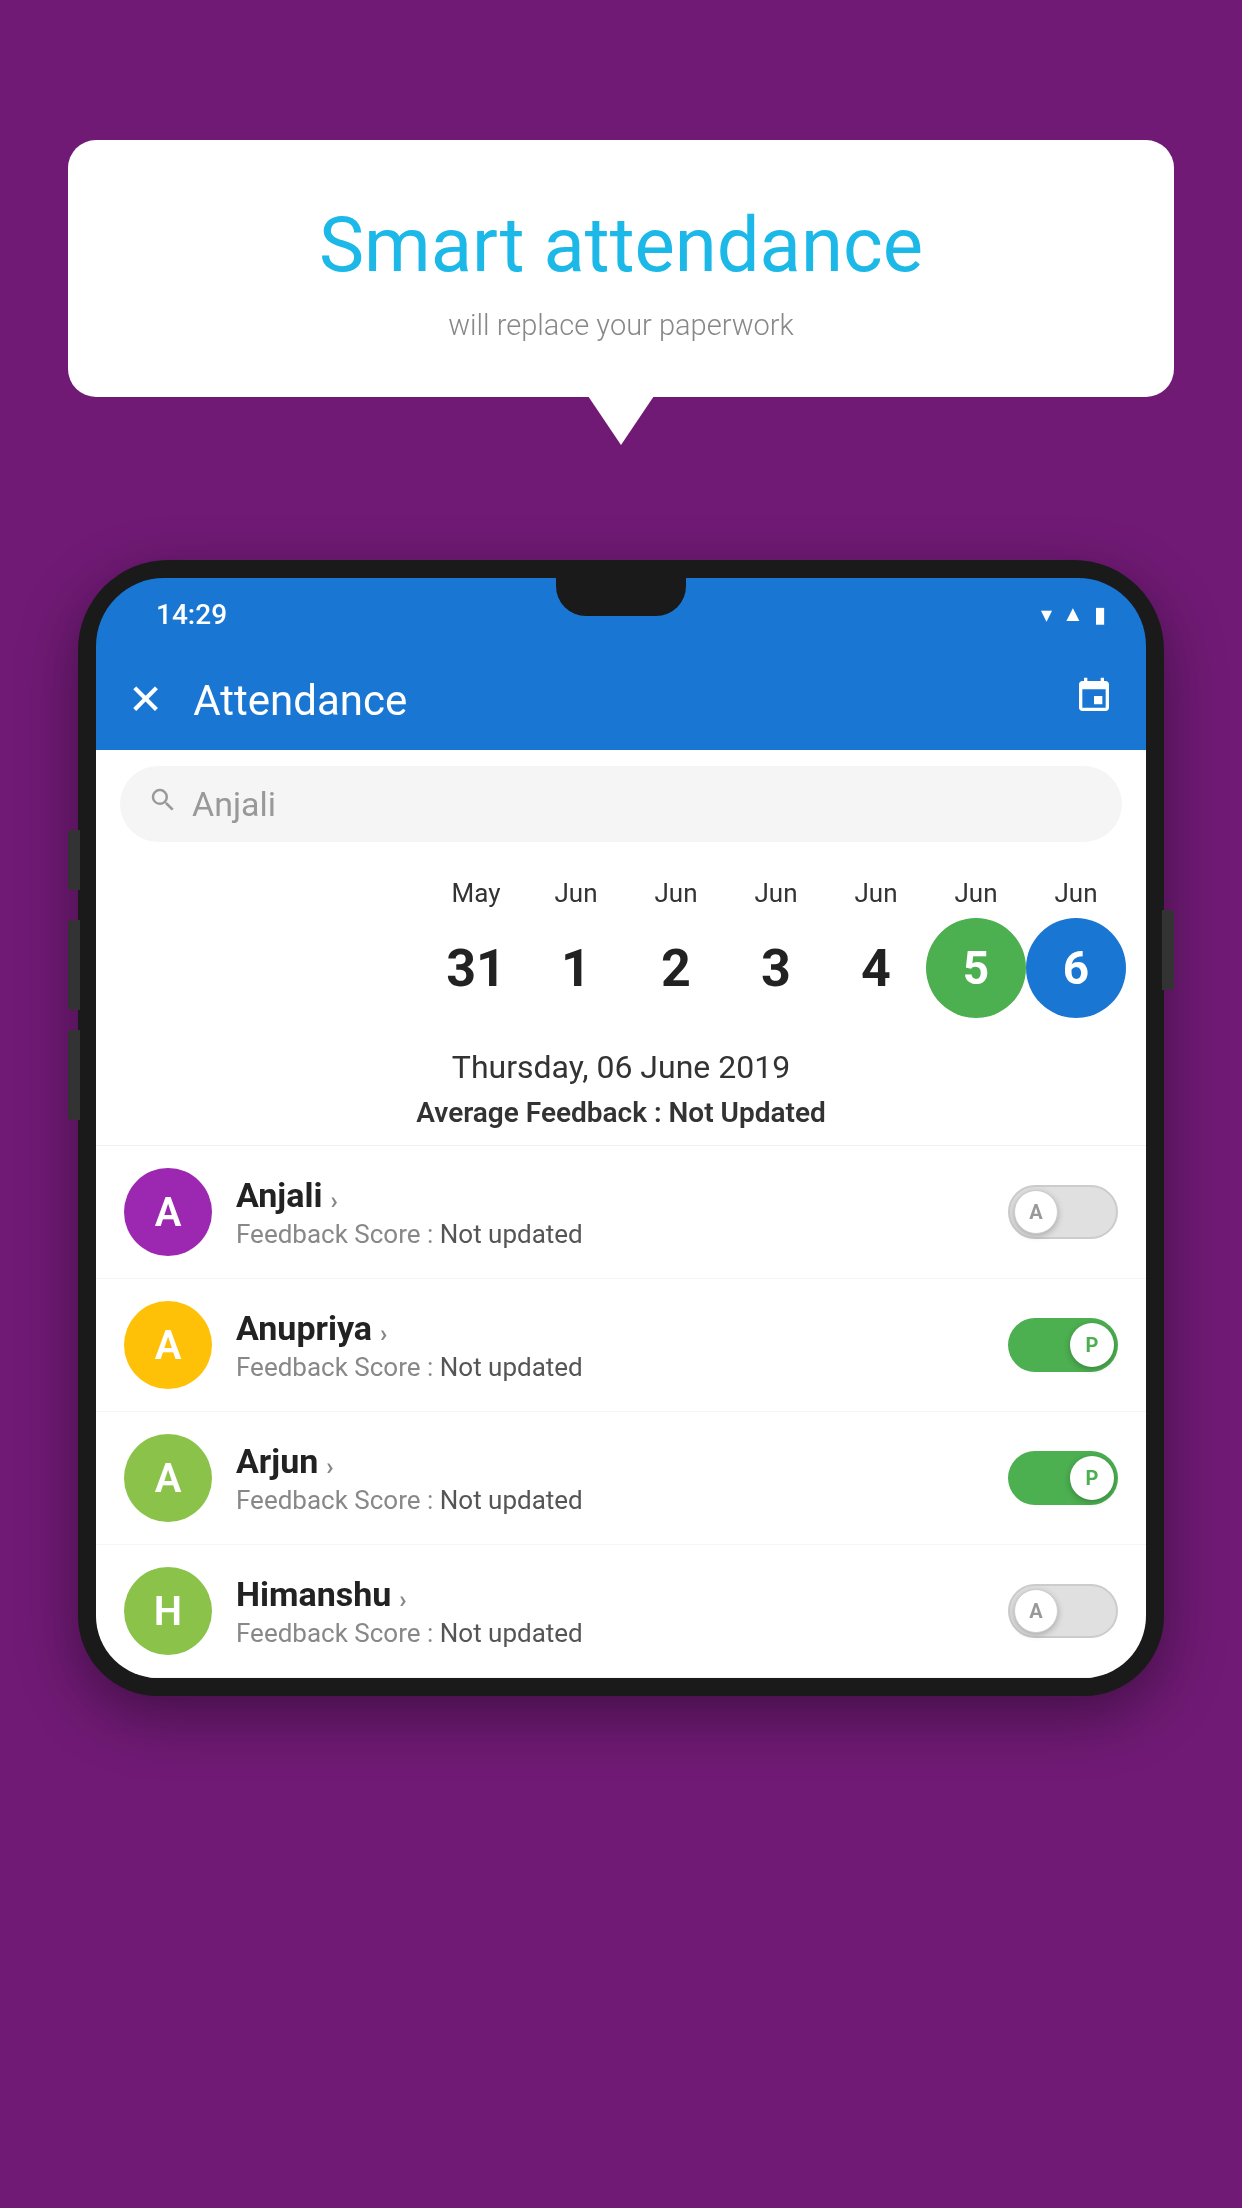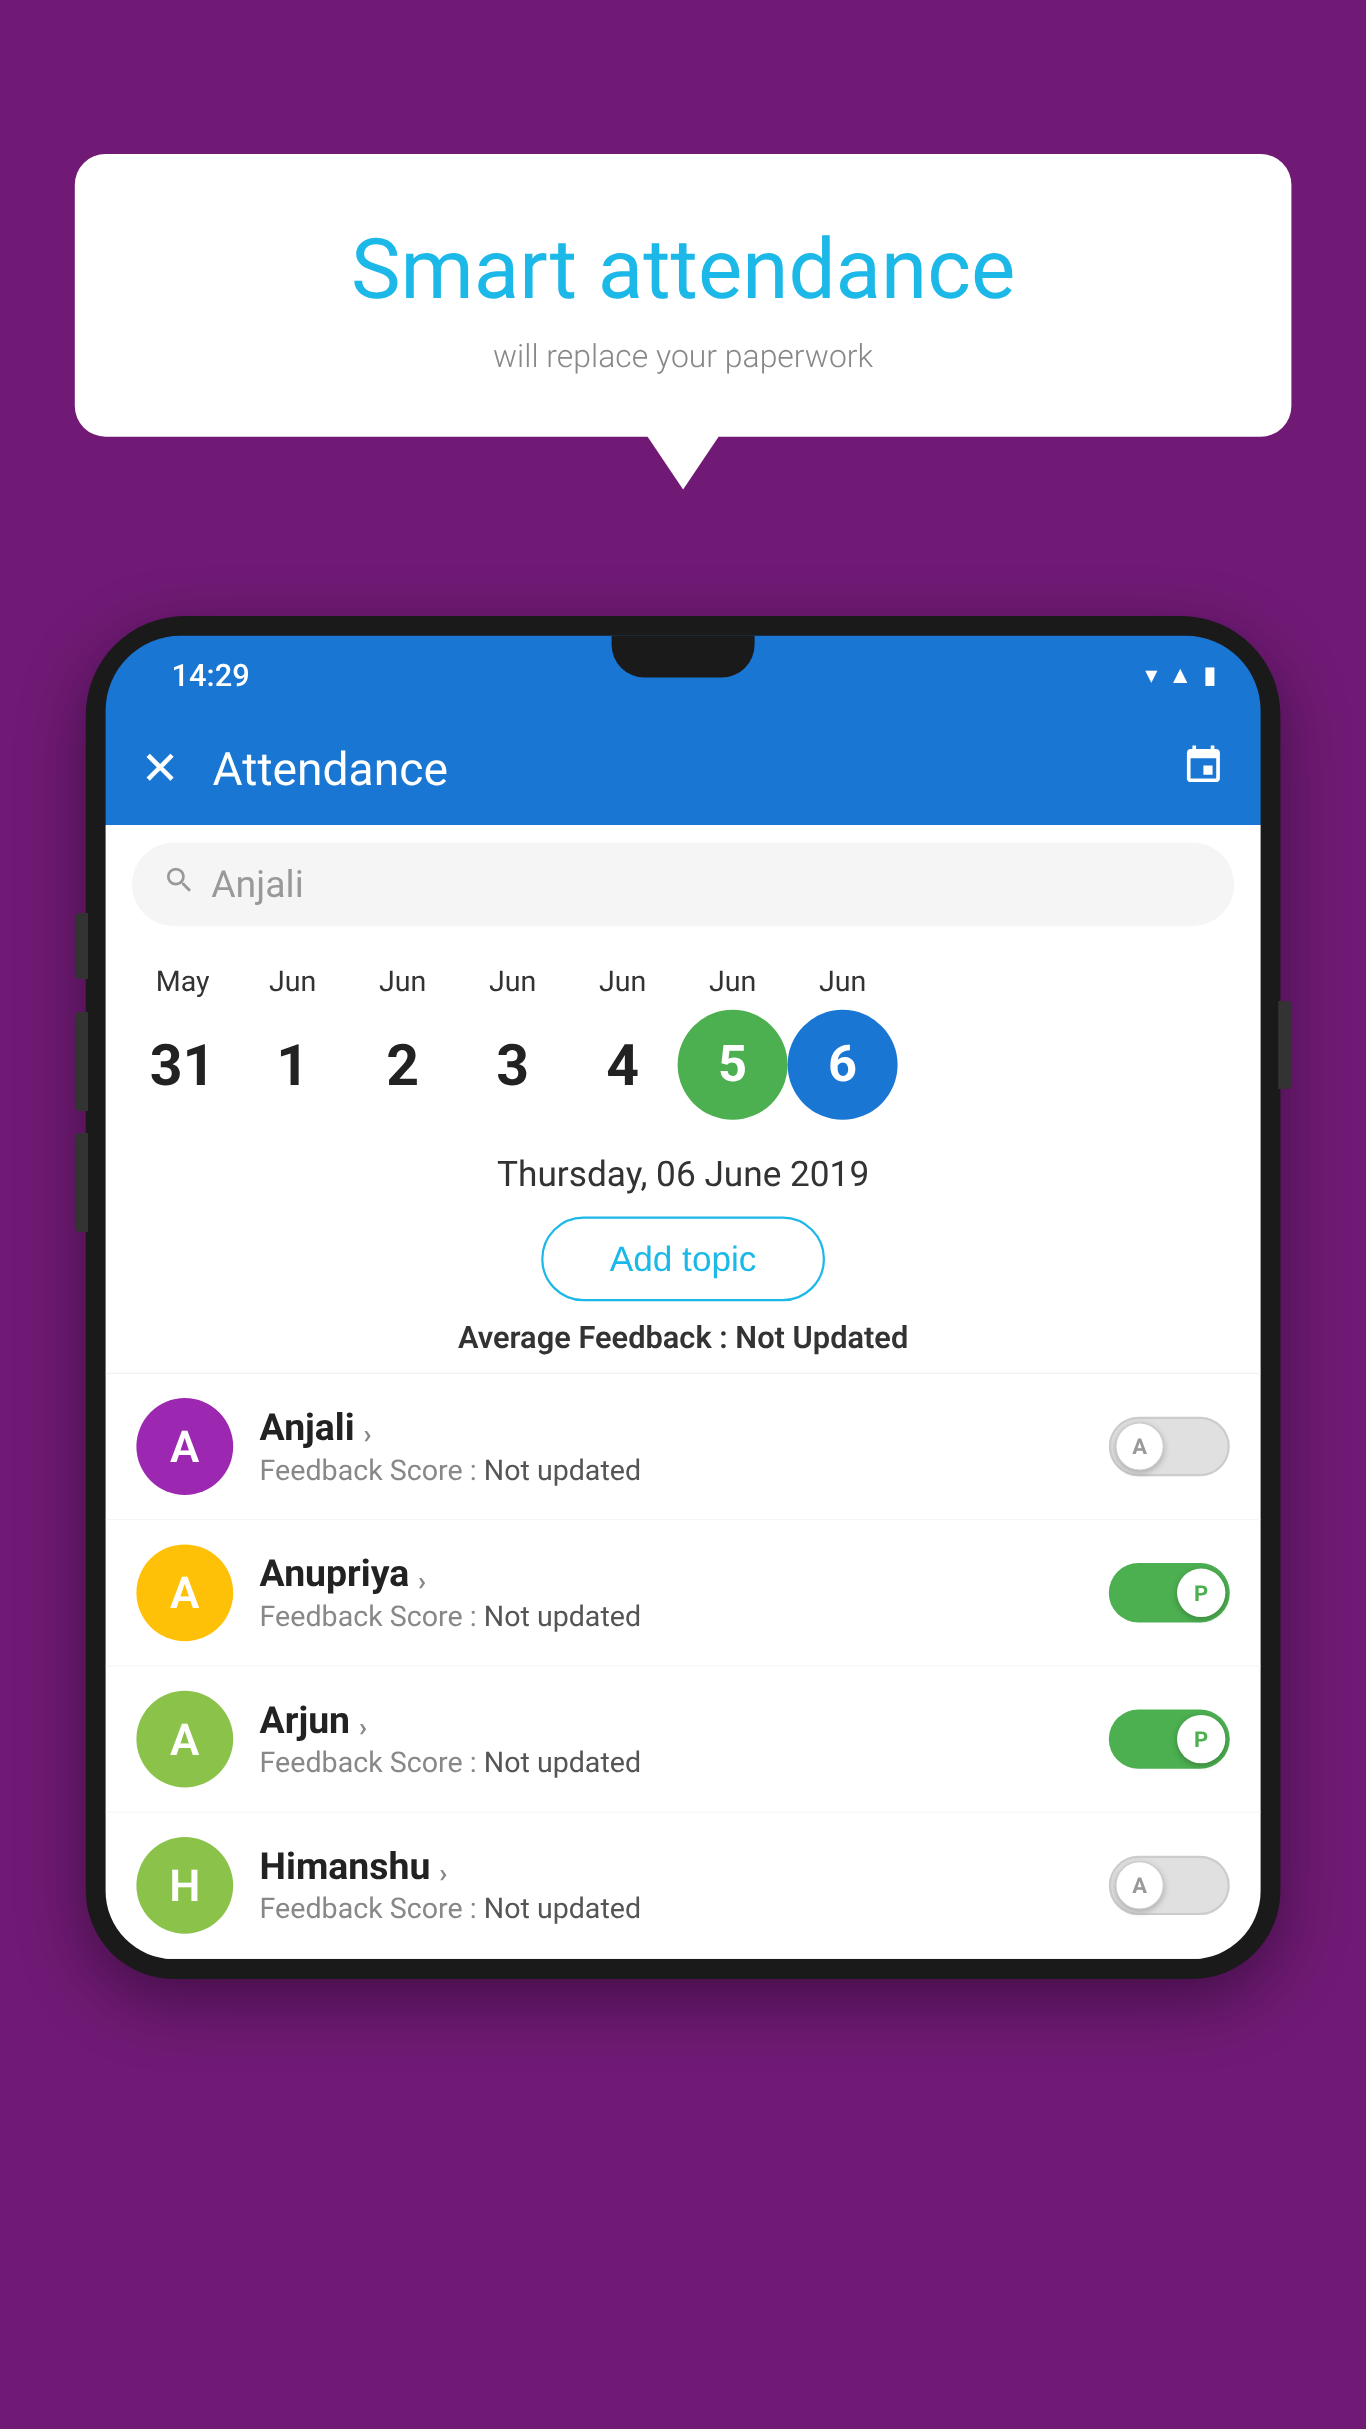--- a/index.html
+++ b/index.html
@@ -169,21 +169,21 @@
     }
 
     .search-text {
       color: #999;
       font-size: 34px;
     }
 
     
     .date-strip {
       display: flex;
-      justify-content: flex-start;
+      justify-content: flex-end;
       padding: 20px 20px 10px;
       align-items: flex-start;
     }
 
     .date-cell {
       display: flex;
       flex-direction: column;
       align-items: center;
       gap: 10px;
       min-width: 100px;
@@ -477,21 +477,20 @@
             <span class="date-num green-circle">5</span>
           </div>
           <div class="date-cell">
             <span class="date-month">Jun</span>
             <span class="date-num blue-circle">6</span>
           </div>
         </div>
 
         <div class="date-info">Thursday, 06 June 2019</div>
 
-        <button class="add-topic-btn">Add topic</button>
 
         <div class="avg-feedback">
           <span>Average Feedback :</span>
           <span>Not Updated</span>
         </div>
 
         <div class="student-list">
 
           <div class="student-item">
             <div class="student-avatar" style="background:#9c27b0;">A</div>

